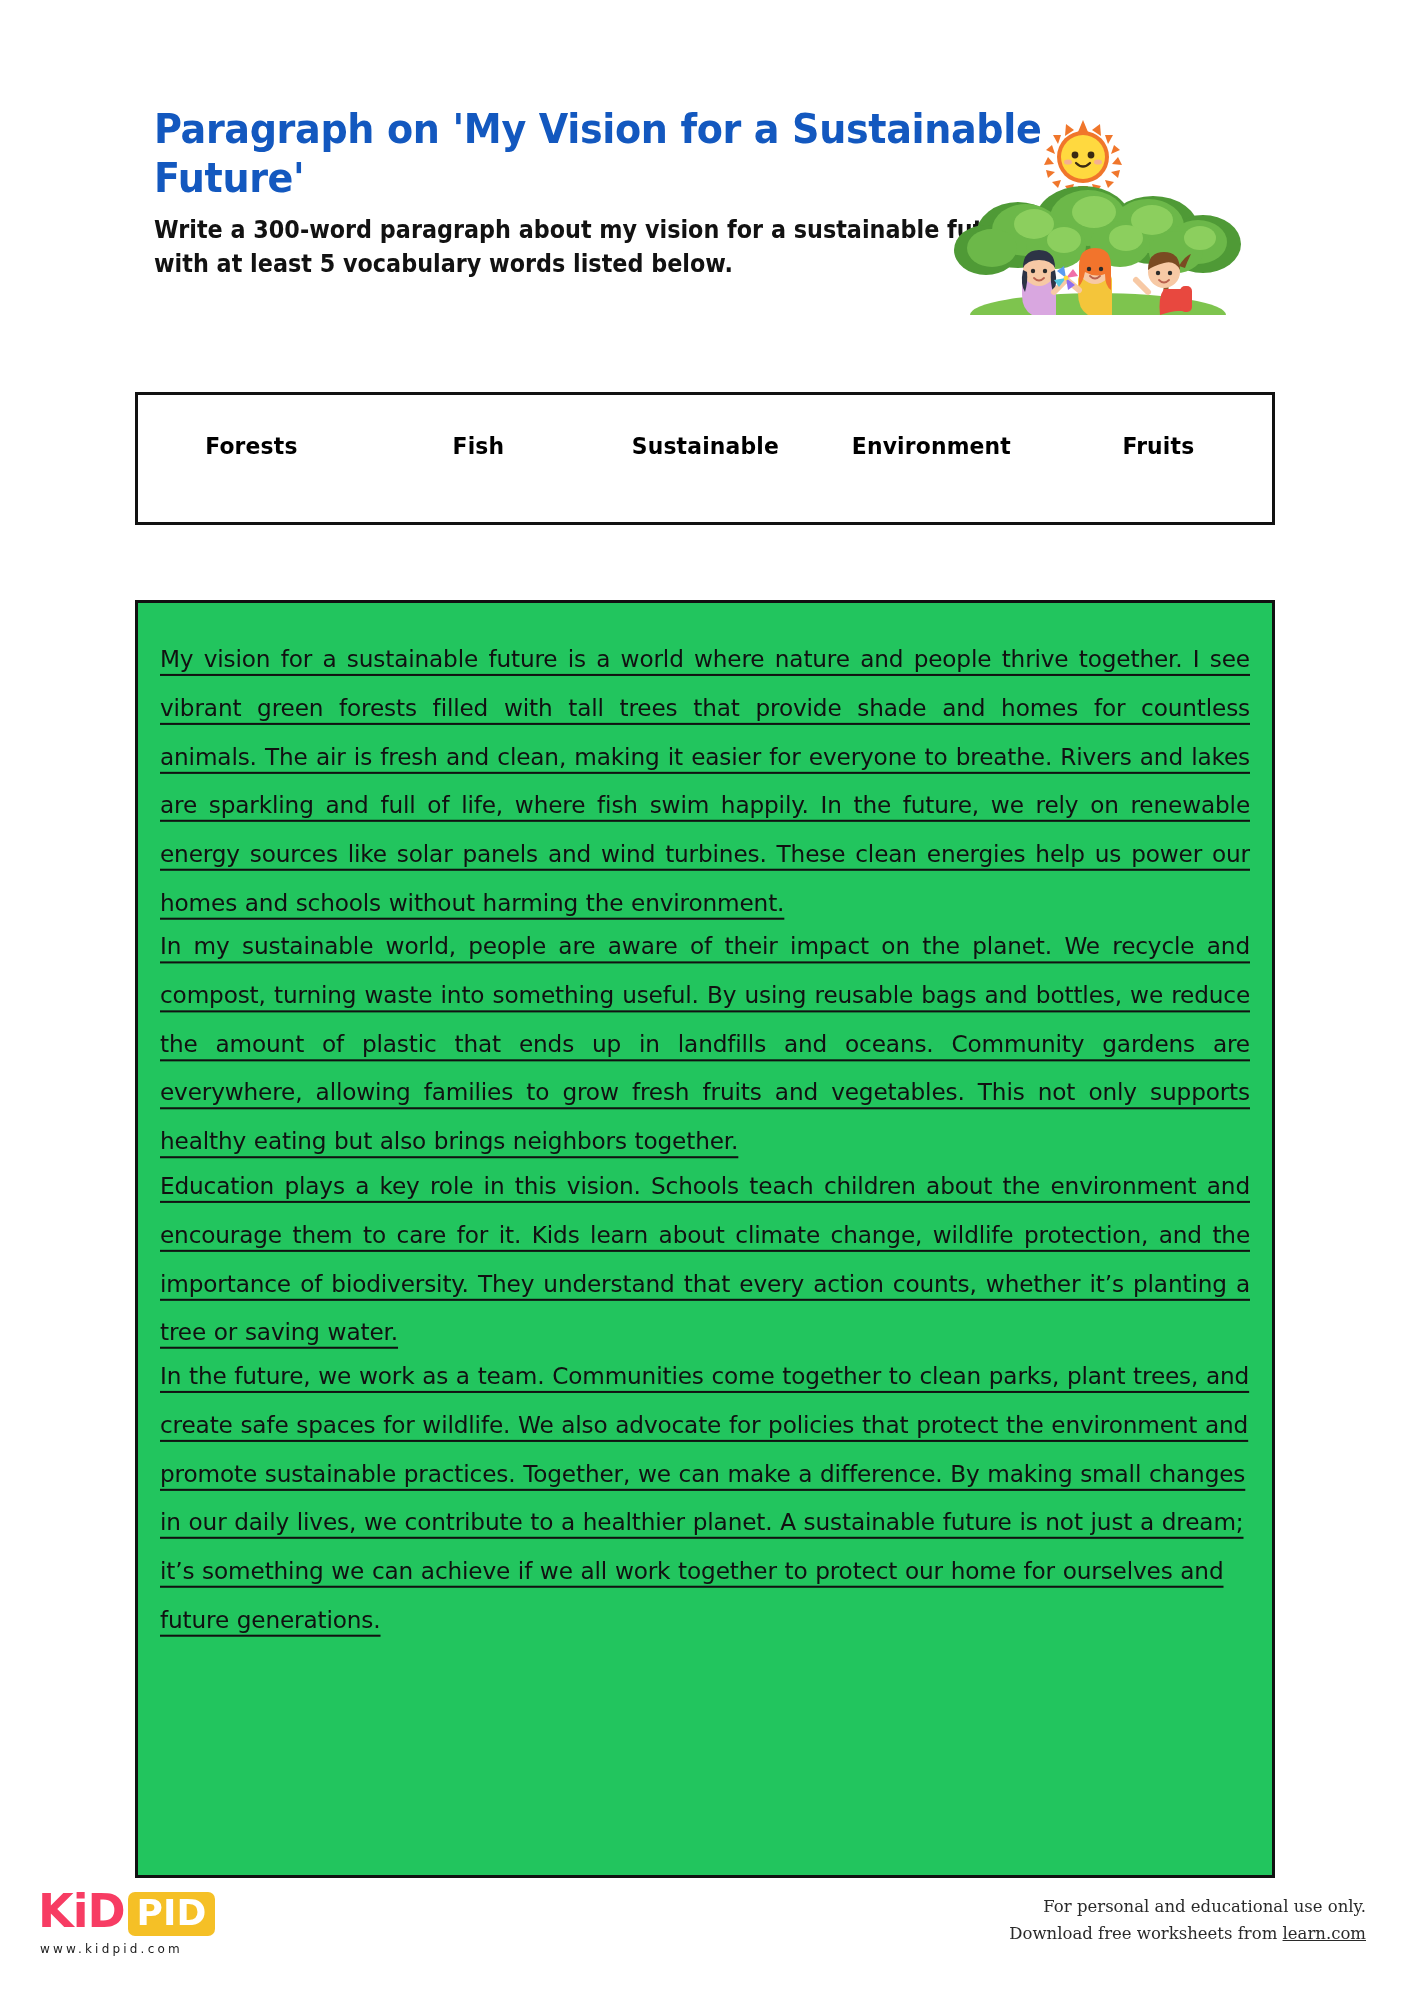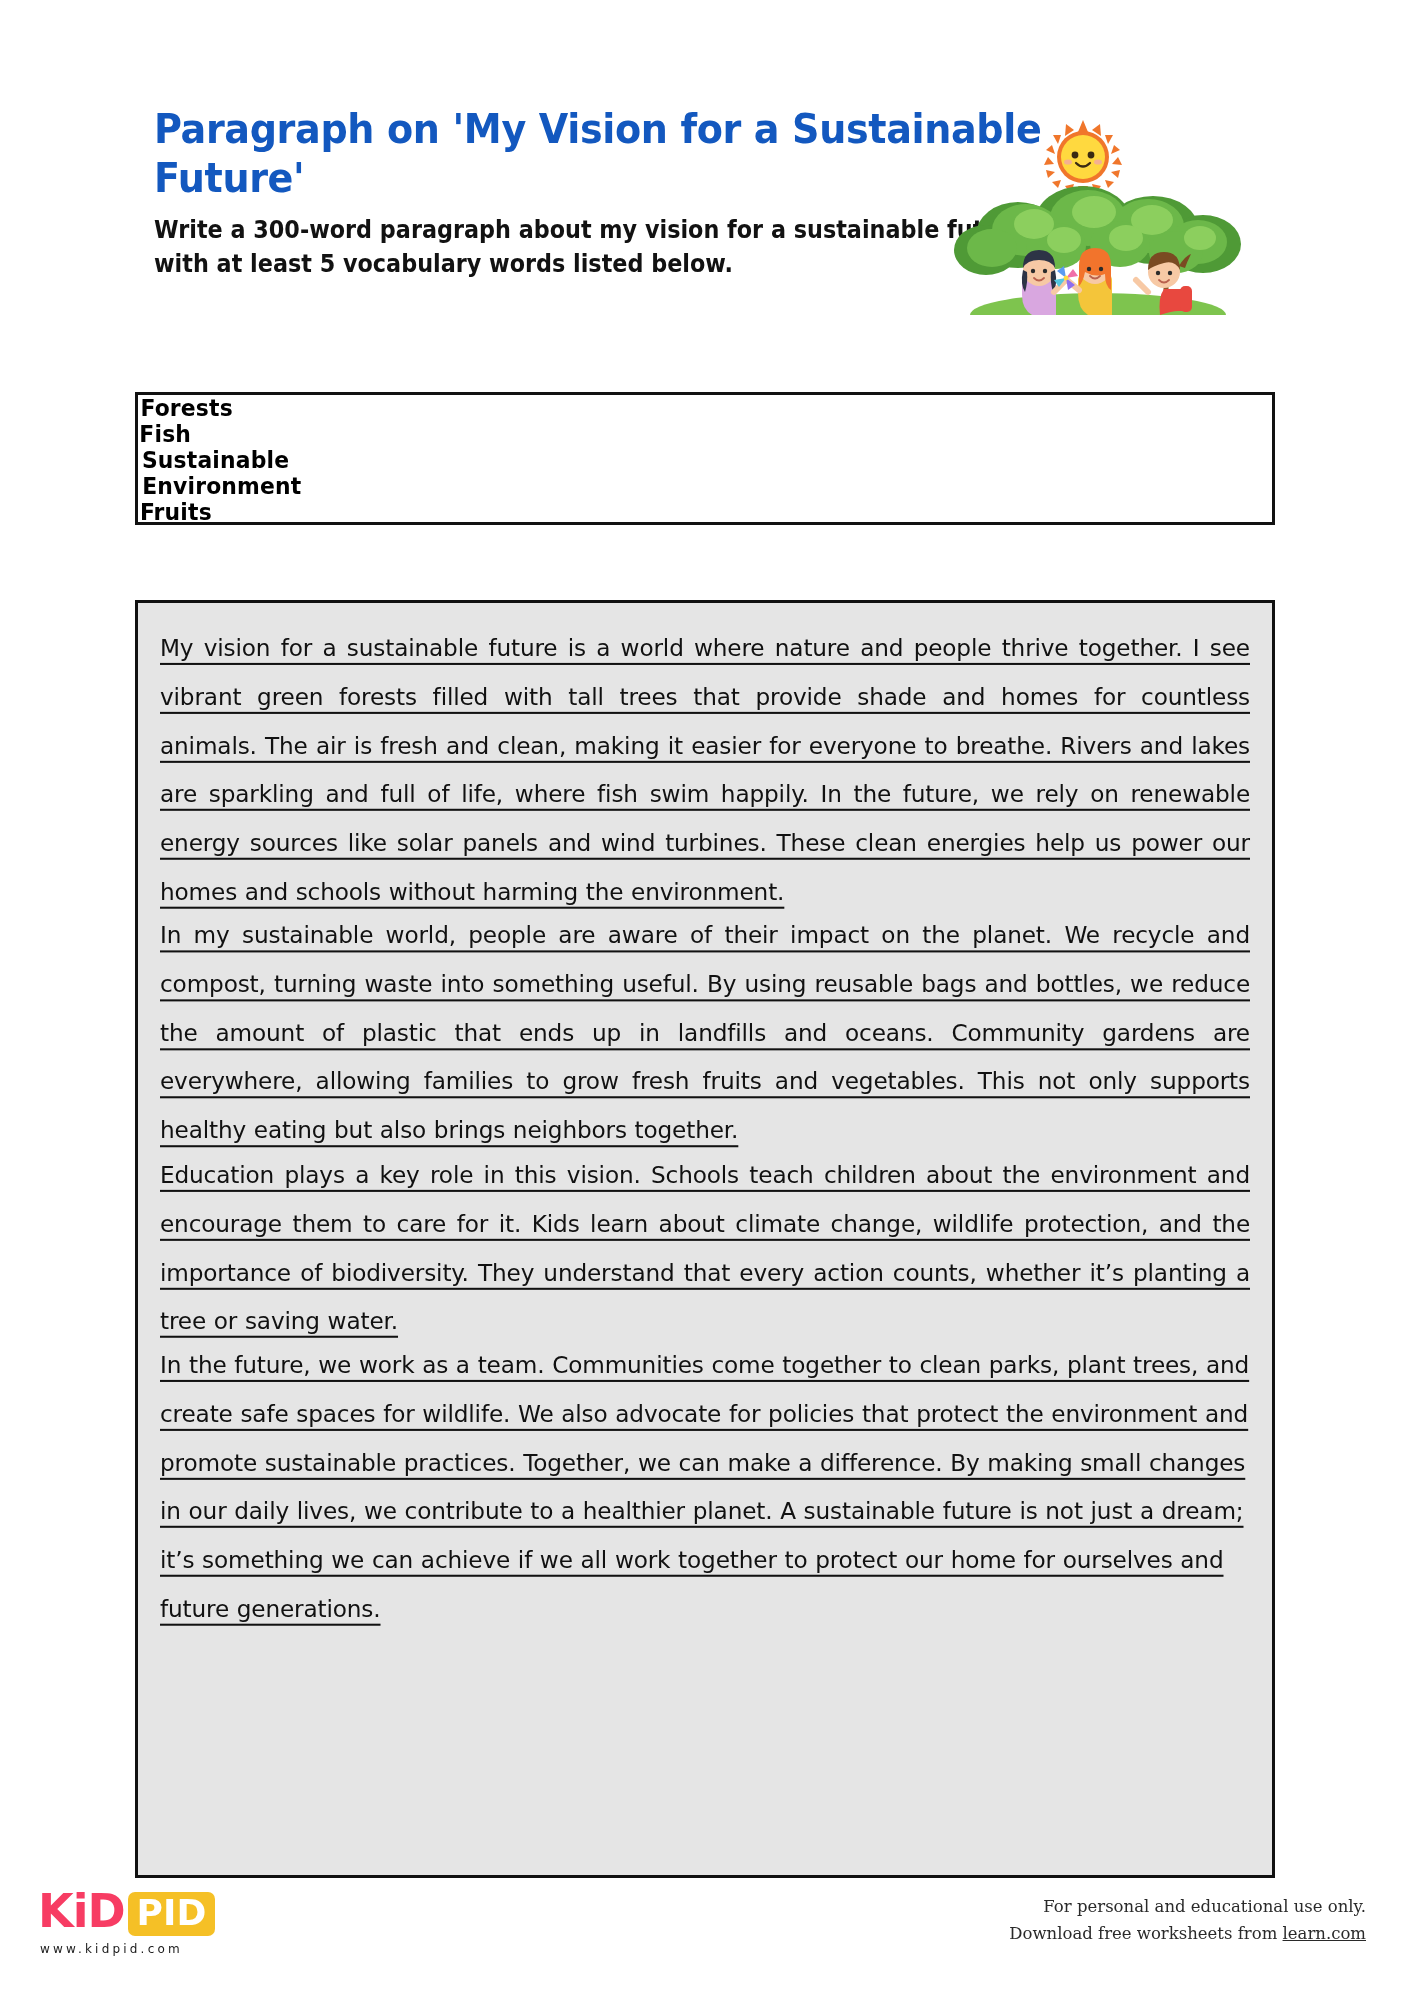--- a/index.html
+++ b/index.html
@@ -75,44 +75,43 @@
     top: 392px;
     width: 1140px;
     height: 133px;
     border: 3px solid #111;
     background: #fff;
   }
   .vocab-row {
     display: flex;
     width: 100%;
     height: 50%;
-    align-items: flex-start;
-    flex-direction: column;
+    align-items: flex-end;
   }
   .vocab-cell {
     flex: 1 1 0;
     text-align: center;
     font-family: "DejaVu Sans", sans-serif;
     font-size: 23px;
     font-weight: 700;
     color: #000;
     letter-spacing: 0.2px;
     transform: scaleX(0.95);
   }
 
   
   .answer-box {
     position: absolute;
     left: 135px;
     top: 600px;
     width: 1140px;
     height: 1278px;
     border: 3px solid #111;
-    background: #e5e5e5;
-    padding: 23px 22px 10px 22px;
+    background: #22c55e;
+    padding: 34px 22px 10px 22px;
   }
   .para {
     font-family: "DejaVu Sans", sans-serif;
     font-size: 23.2px;
     line-height: 47.8px;
     color: #111;
     margin: 0;
     text-align: justify;
     text-justify: inter-word;
     text-decoration: underline;

